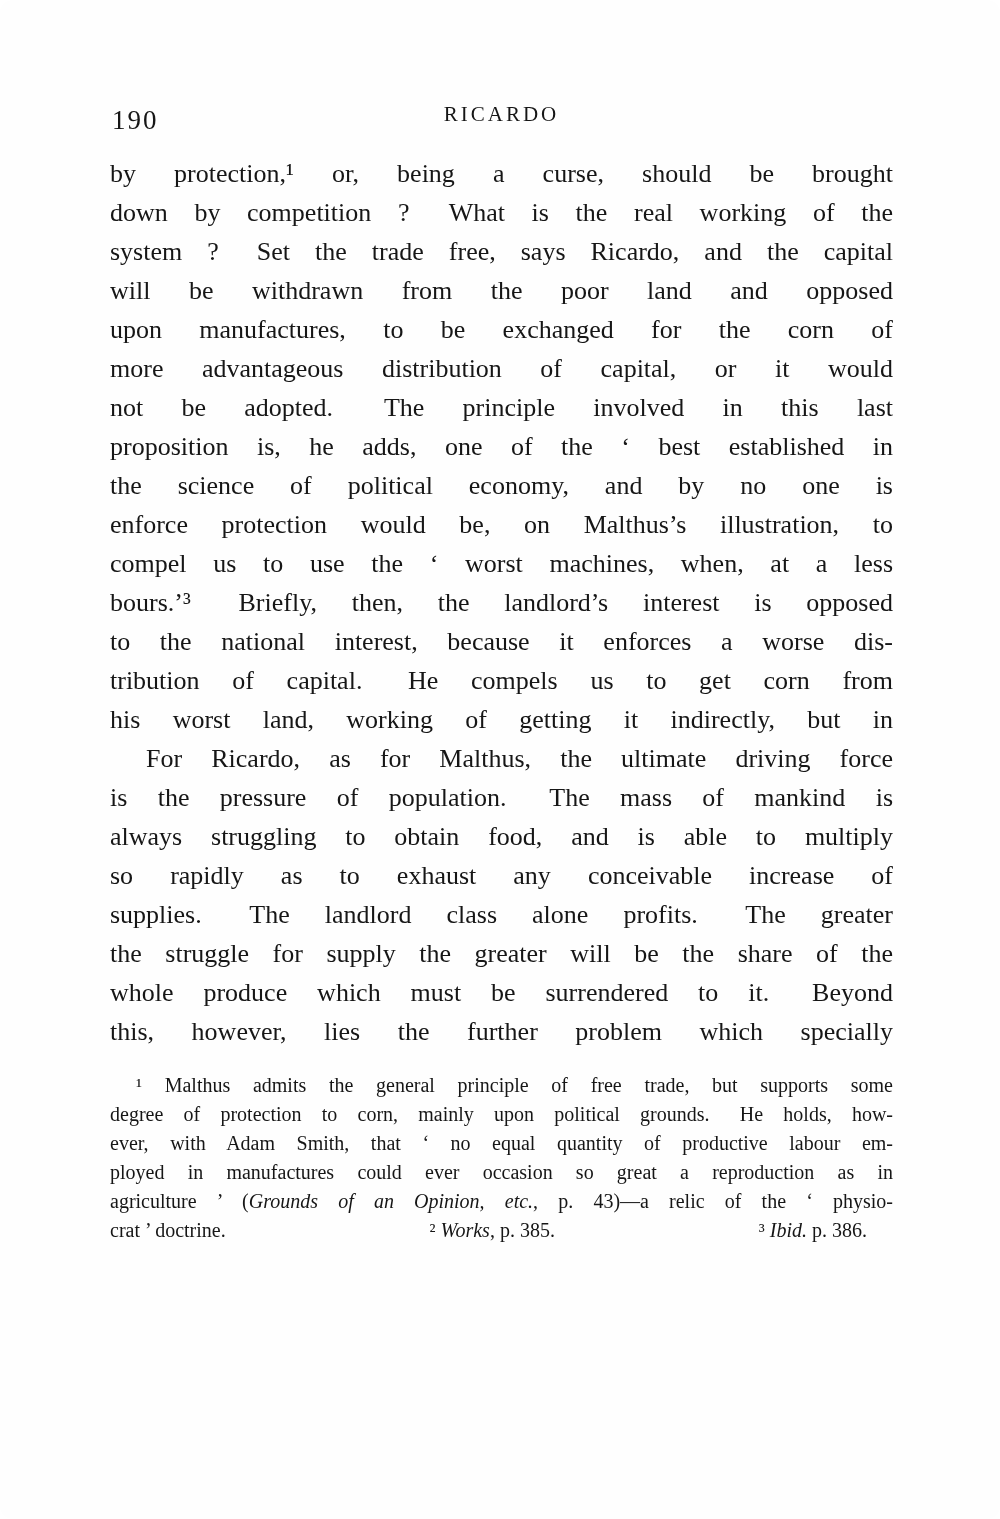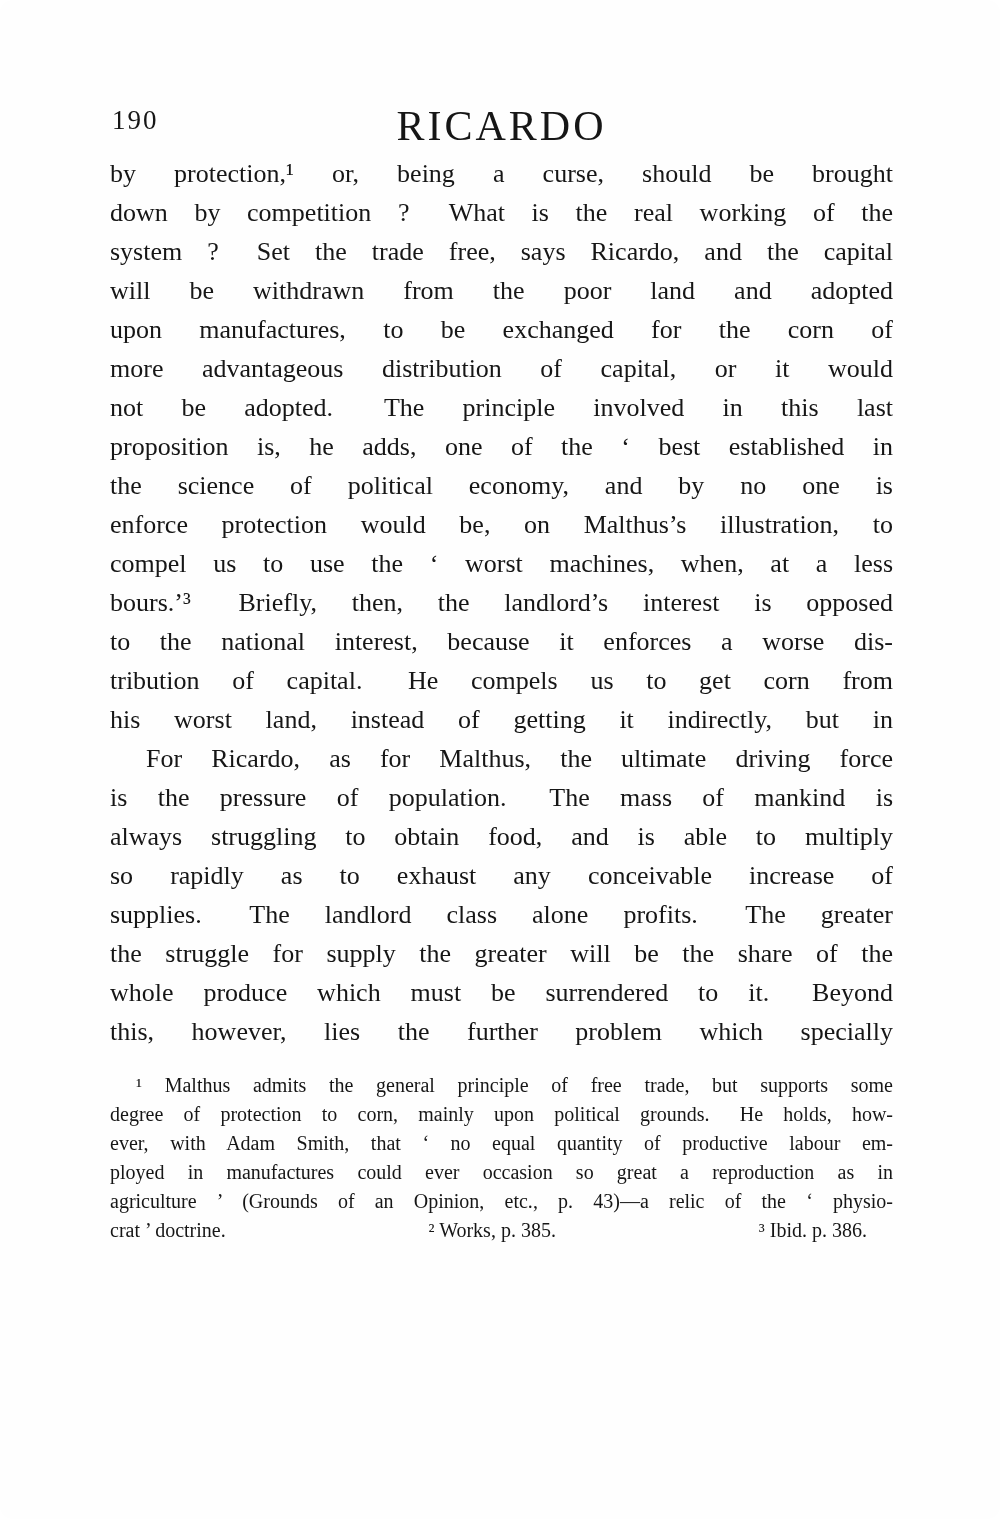--- a/index.html
+++ b/index.html
@@ -30,21 +30,21 @@
   .pagenum {
     position: absolute;
     left: 2px;
     top: 3px;
     font-size: 27px;
     letter-spacing: 2px;
   }
   .runhead {
     display: block;
     text-align: center;
-    font-size: 42px;
+    font-size: 21px;
     letter-spacing: 3px;
   }
   .body-text {
     margin-top: 16px;
     font-size: 26px;
     line-height: 39px;
   }
   .line {
     text-align: justify;
     text-align-last: justify;
@@ -70,47 +70,48 @@
   .fline.cols {
     display: flex;
     justify-content: space-between;
     text-align: center;
     text-align-last: left;
   }
   .fline.cols .col-right {
     margin-right: 26px;
   }
   .it {
+    font-style: italic;
   }
 </style>
 </head>
 <body>
 
 <div class="page">
   <div class="content">
     <div class="header">
       <span class="pagenum">190</span>
       <span class="runhead">RICARDO</span>
     </div>
     <div class="body-text">
         <div class="line">by protection,¹ or, being a curse, should be brought</div>
         <div class="line">down by competition ?  What is the real working of the</div>
         <div class="line">system ?  Set the trade free, says Ricardo, and the capital</div>
-        <div class="line">will be withdrawn from the poor land and adopted</div>
+        <div class="line">will be withdrawn from the poor land and opposed</div>
         <div class="line">upon manufactures, to be exchanged for the corn of</div>
         <div class="line">more advantageous distribution of capital, or it would</div>
         <div class="line">not be adopted.  The principle involved in this last</div>
         <div class="line">proposition is, he adds, one of the ‘ best established in</div>
         <div class="line">the science of political economy, and by no one is</div>
         <div class="line">enforce protection would be, on Malthus’s illustration, to</div>
         <div class="line">compel us to use the ‘ worst machines, when, at a less</div>
         <div class="line">bours.’³  Briefly, then, the landlord’s interest is opposed</div>
         <div class="line">to the national interest, because it enforces a worse dis-</div>
         <div class="line">tribution of capital.  He compels us to get corn from</div>
-        <div class="line">his worst land, instead of getting it indirectly, but in</div>
+        <div class="line">his worst land, working of getting it indirectly, but in</div>
         <div class="line indent">For Ricardo, as for Malthus, the ultimate driving force</div>
         <div class="line">is the pressure of population.  The mass of mankind is</div>
         <div class="line">always struggling to obtain food, and is able to multiply</div>
         <div class="line">so rapidly as to exhaust any conceivable increase of</div>
         <div class="line">supplies.  The landlord class alone profits.  The greater</div>
         <div class="line">the struggle for supply the greater will be the share of the</div>
         <div class="line">whole produce which must be surrendered to it.  Beyond</div>
         <div class="line">this, however, lies the further problem which specially</div>
       </div>
     <div class="footnotes">

